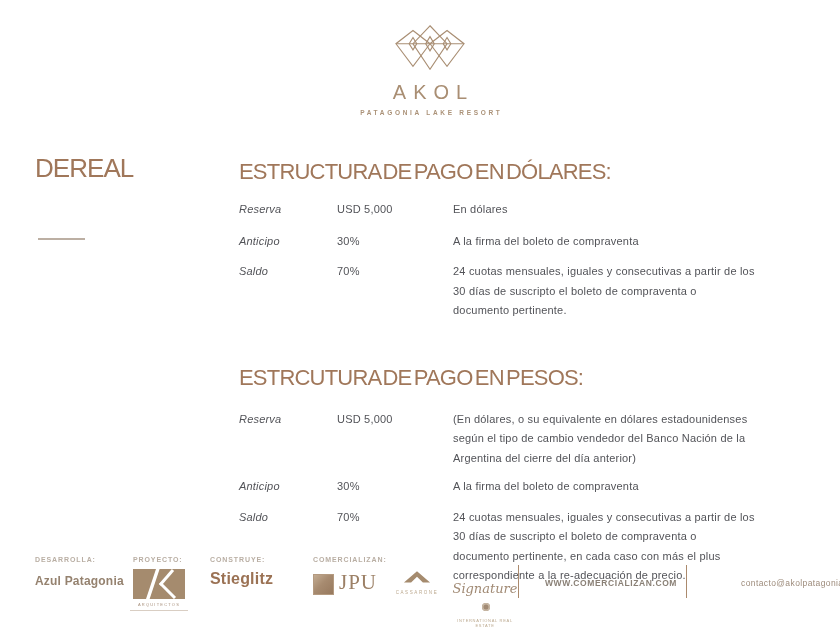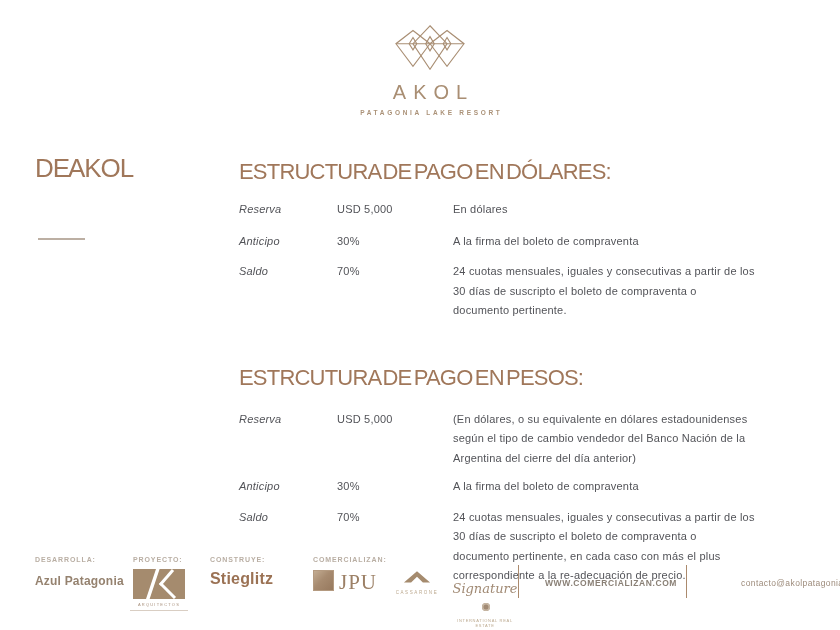--- a/index.html
+++ b/index.html
@@ -35,21 +35,21 @@
 
   
   .footer { position:absolute; left:0; top:550px; width:840px; height:80px; }
   .f-label { position:absolute; font-size:7px; letter-spacing:0.9px; color:#b9aea3; font-weight:bold; }
   .dev-name { position:absolute; left:35px; top:24px; font-size:12px; font-weight:bold; color:#95826f; letter-spacing:0.2px; }
   .ak-logo { position:absolute; left:133px; top:19px; }
   .ak-caption { position:absolute; left:133px; top:52px; width:52px; font-size:4px; letter-spacing:1.2px;
     color:#a8907c; text-align:center; }
   .ak-rule { position:absolute; left:130px; top:60px; width:58px; height:1px; background:#d9cec3; }
   .con-name { position:absolute; left:210px; top:20px; font-size:16px; font-weight:bold; color:#9b7254; letter-spacing:0.2px; }
-  .jpu { position:absolute; left:313px; top:20px; display:flex; align-items:flex-start; }
+  .jpu { position:absolute; left:313px; top:20px; display:flex; align-items:flex-end; }
   .jpu-mark { width:21px; height:21px; border:1px solid #b49a80;
     background:linear-gradient(135deg,#c3ac92 0%,#a78b70 45%,#97795e 100%); }
   .jpu-text { font-family:"Liberation Serif", serif; font-size:21px; color:#9c8066; margin-left:5px; letter-spacing:1px; }
   .cassarone { position:absolute; left:392px; top:19px; width:50px; text-align:center; }
   .cassarone-caption { font-size:4.5px; letter-spacing:1.6px; color:#bca98f; margin-top:2px; }
   .signature { position:absolute; left:449px; top:21px; width:72px; text-align:center;margin-top:8px; }
   .signature-script { font-family:"DejaVu Serif", serif; font-style:italic; font-size:13px; color:#a18a74; line-height:13px; }
   .signature-seal { display:inline-block; width:8px; height:8px; border-radius:50%;
     background:#a18a74; box-shadow:inset 0 0 0 1.5px #c8b8a5; vertical-align:middle; margin-left:2px; }
   .signature-caption { font-size:4px; letter-spacing:0.7px; color:#bca98f; margin-top:3px; }
@@ -73,21 +73,21 @@
         <polygon points="72,29 81,44 72,59 63,44"></polygon>
         <polygon points="108,31 116,44 108,57 100,44"></polygon>
         <line x1="0" y1="44" x2="144" y2="44"></line>
       </g>
     </svg>
     <div class="wordmark">AKOL</div>
     <div class="tagline">PATAGONIA LAKE RESORT</div>
   </div>
 
   <div class="page-title">
-    <div>DE AKOL</div>
+    <div>DE REAL</div>
   </div>
   <div class="title-rule"></div>
 
   <div class="main">
 
     <div class="section-heading h1">ESTRUCTURA DE PAGO EN DÓLARES:</div>
 
     <div class="pay-row mb12">
       <div class="col-concept">Reserva</div>
       <div class="col-amount">USD 5,000</div>

